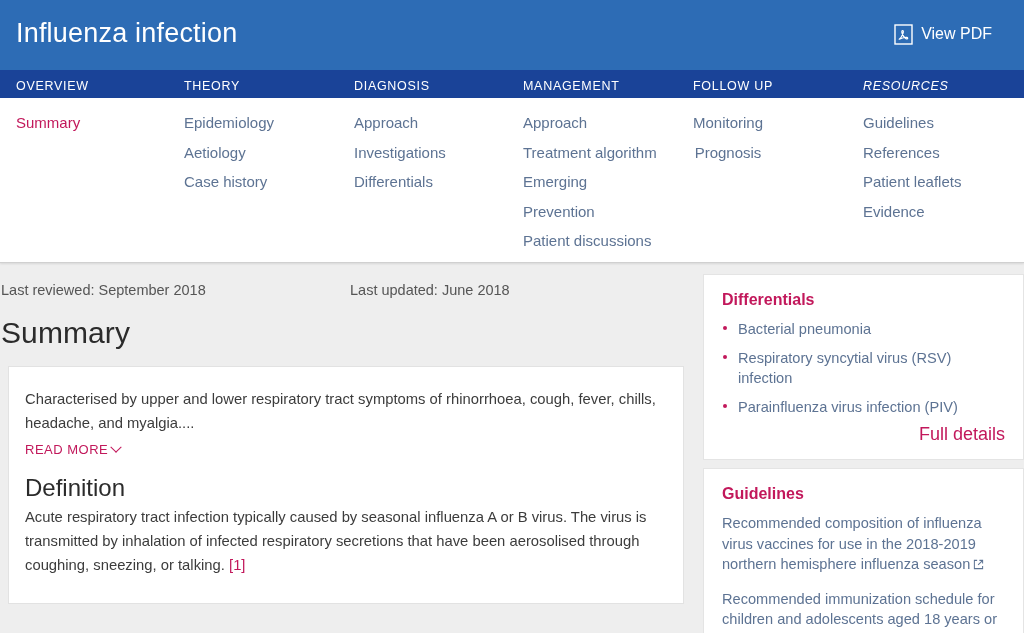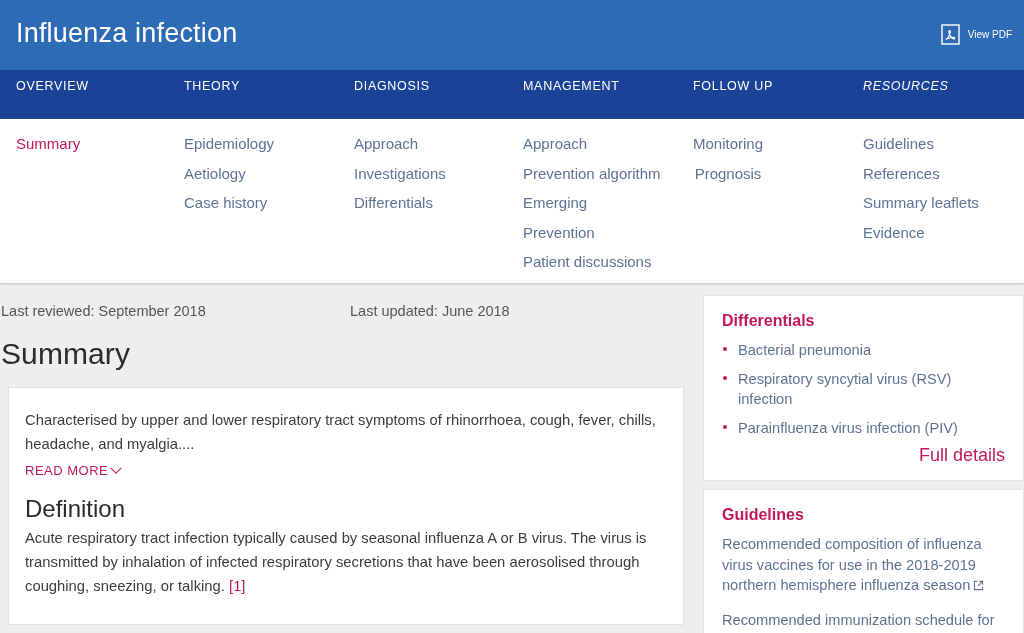--- a/index.html
+++ b/index.html
@@ -18,49 +18,49 @@
     -webkit-font-smoothing: antialiased;
   }
 
   
   .topbar {
     background: #2d6cb5;
     height: 70px;
     display: flex;
     align-items: center;
     justify-content: space-between;
-    padding: 0 12px 0 16px;
+    padding: 0 32px 0 16px;
   }
   .topic-title {
     color: #ffffff;
     font-size: 27px;
     font-weight: 400;
     letter-spacing: 0.2px;
     line-height: 1;
     padding-bottom: 4px;
   }
   .pdf-link {
     display: flex;
     align-items: center;
     gap: 8px;
     color: #ffffff;
-    font-size: 10px;
+    font-size: 16px;
     cursor: pointer;
     padding-bottom: 2px;
   }
   .pdf-icon {
     width: 19px;
     height: 21px;
     display: block;
   }
 
   
   .navbar {
     background: #1a4398;
-    height: 49px;
+    height: 28px;
     display: flex;
     align-items: center;
     padding-left: 3px;
     position: relative;
   }
   .nav-tab {
     color: #ffffff;
     font-size: 12.5px;
     letter-spacing: 0.7px;
     font-weight: 400;
@@ -275,35 +275,35 @@
   </div>
 
   <div class="menu-col c2">
     <a class="menu-link">Approach</a>
     <a class="menu-link">Investigations</a>
     <a class="menu-link">Differentials</a>
   </div>
 
   <div class="menu-col c3">
     <a class="menu-link">Approach</a>
-    <a class="menu-link">Prevention algorithm</a>
+    <a class="menu-link">Treatment algorithm</a>
     <a class="menu-link">Emerging</a>
     <a class="menu-link">Prevention</a>
     <a class="menu-link">Patient discussions</a>
   </div>
 
   <div class="menu-col c4">
     <a class="menu-link">Monitoring</a>
     <a class="menu-link">Prognosis</a>
   </div>
 
   <div class="menu-col c5">
     <a class="menu-link">Guidelines</a>
     <a class="menu-link">References</a>
-    <a class="menu-link">Summary leaflets</a>
+    <a class="menu-link">Patient leaflets</a>
     <a class="menu-link">Evidence</a>
   </div>
 </div>
 
 <div class="page">
 
   <div class="main-col">
 
     <div class="meta-row">
       <div class="meta-reviewed">Last reviewed: September 2018</div>

